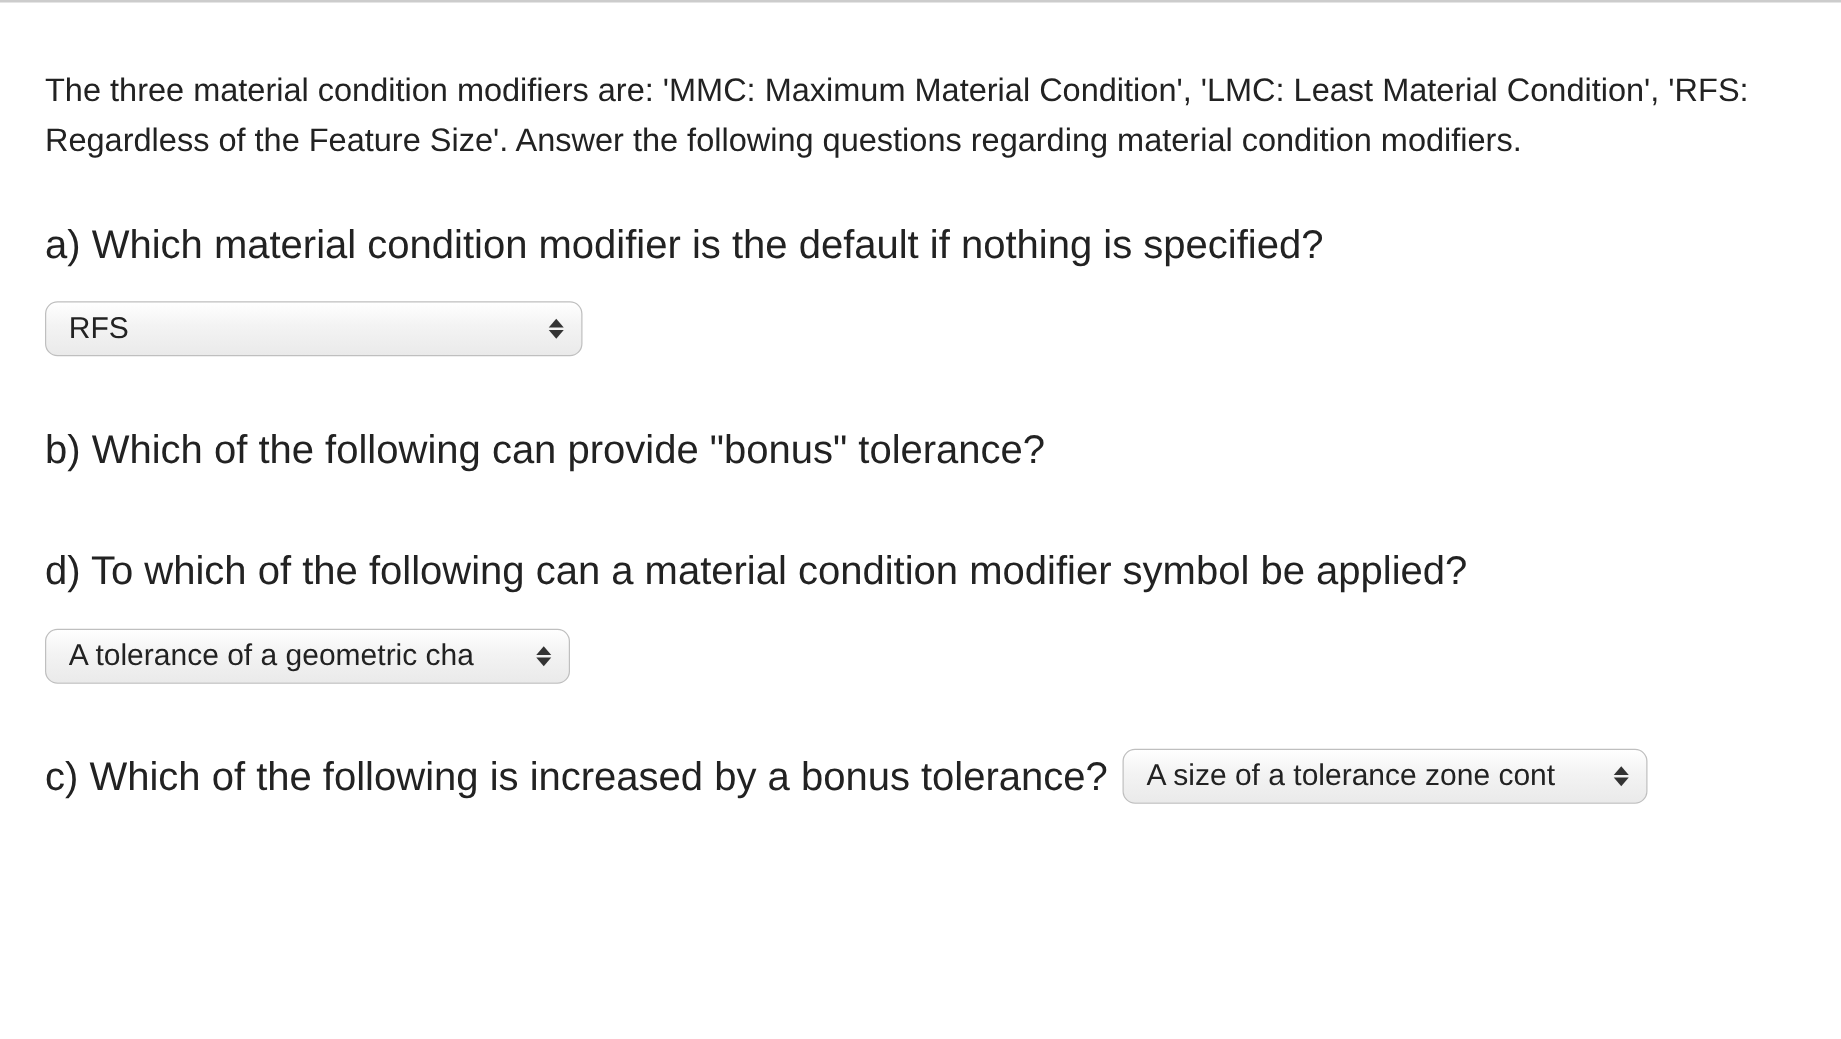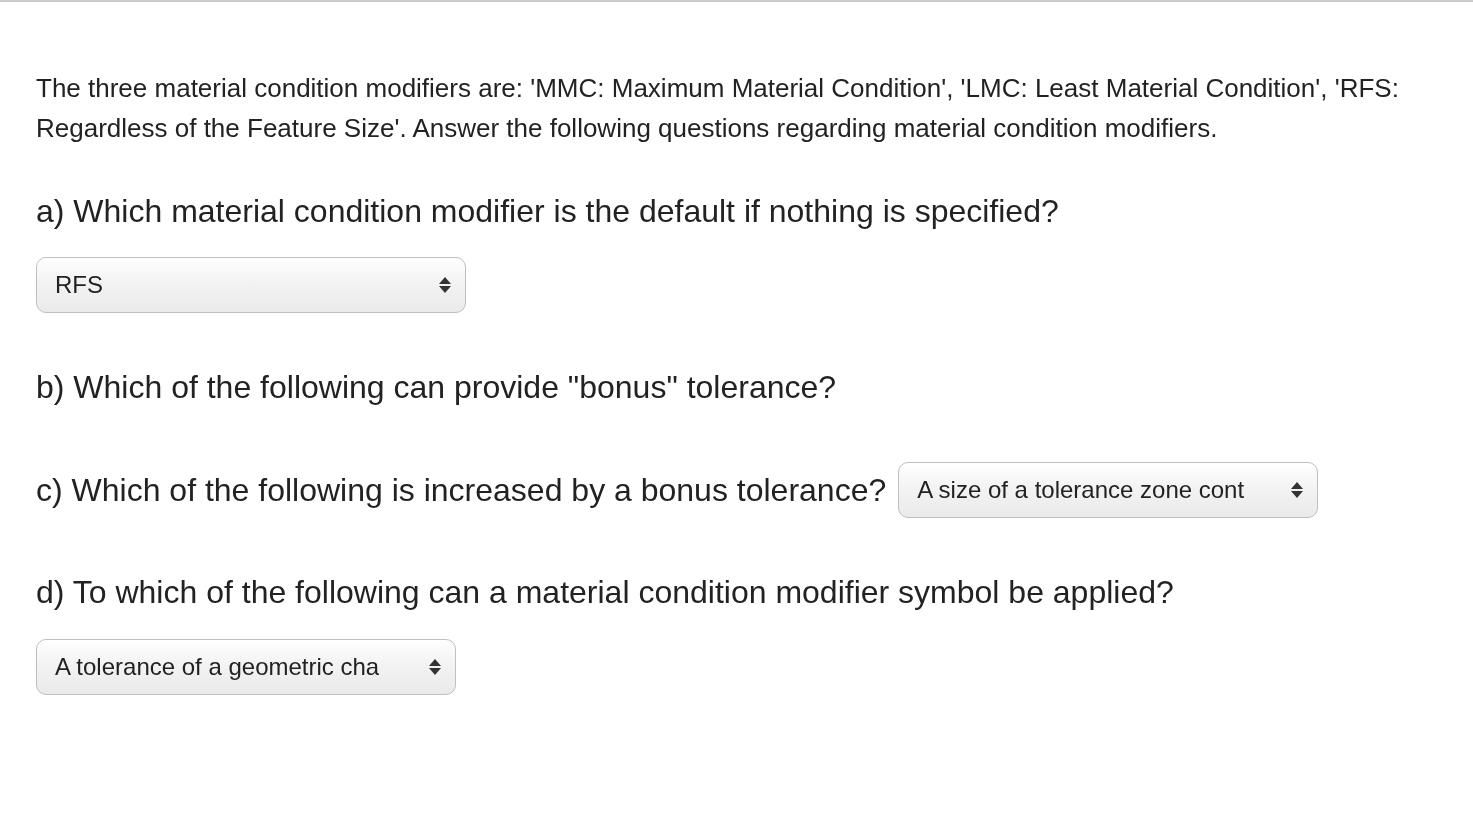--- a/index.html
+++ b/index.html
@@ -8,21 +8,21 @@
     padding: 0;
     font-family: "Segoe UI", "Helvetica Neue", Arial, sans-serif;
     background: #fff;
     color: #222;
   }
   .top-rule {
     border-top: 2px solid #ccc;
     width: 100%;
   }
   .page {
-    padding: 66px 32px 40px 36px;
+    padding: 50px 32px 40px 36px;
     max-width: 1473px;
   }
   .intro {
     font-size: 26px;
     line-height: 1.55;
     margin-bottom: 40px;
   }
   .question-row {
     display: flex;
     align-items: center;
@@ -36,21 +36,21 @@
   }
   .block-below .question-text {
     margin-bottom: 14px;
     display: block;
     width: 100%;
   }
   .sel {
     position: relative;
     display: inline-flex;
     align-items: center;
-    height: 56px;
+    height: 44px;
     min-width: 430px;
     padding: 0 48px 0 18px;
     border: 1px solid #bfbfbf;
     border-radius: 10px;
     background: linear-gradient(#ffffff, #f3f3f3 45%, #eaeaea 100%);
     font-size: 24px;
     color: #222;
     cursor: pointer;
     user-select: none;
     white-space: nowrap;
@@ -101,35 +101,35 @@
           <span class="up"></span>
           <span class="down"></span>
         </span>
     </div>
   </div>
 
   <div class="question-row">
     <span class="question-text">b) Which of the following can provide "bonus" tolerance?</span>
   </div>
 
+  <div class="question-row block-below">
+    <span class="question-text">d) To which of the following can a material condition modifier symbol be applied?</span>
+    <div class="sel w420">
+      <span class="value">A tolerance of a geometric cha</span>
+      <span class="arrows">
+          <span class="up"></span>
+          <span class="down"></span>
+        </span>
+    </div>
+  </div>
+
   <div class="question-row">
     <span class="question-text">c) Which of the following is increased by a bonus tolerance?</span>
     <div class="sel w420">
       <span class="value">A size of a tolerance zone cont</span>
       <span class="arrows">
           <span class="up"></span>
           <span class="down"></span>
         </span>
     </div>
   </div>
 
-  <div class="question-row block-below">
-    <span class="question-text">d) To which of the following can a material condition modifier symbol be applied?</span>
-    <div class="sel w420">
-      <span class="value">A tolerance of a geometric cha</span>
-      <span class="arrows">
-          <span class="up"></span>
-          <span class="down"></span>
-        </span>
-    </div>
-  </div>
-
 </div>
 
 </body></html>

